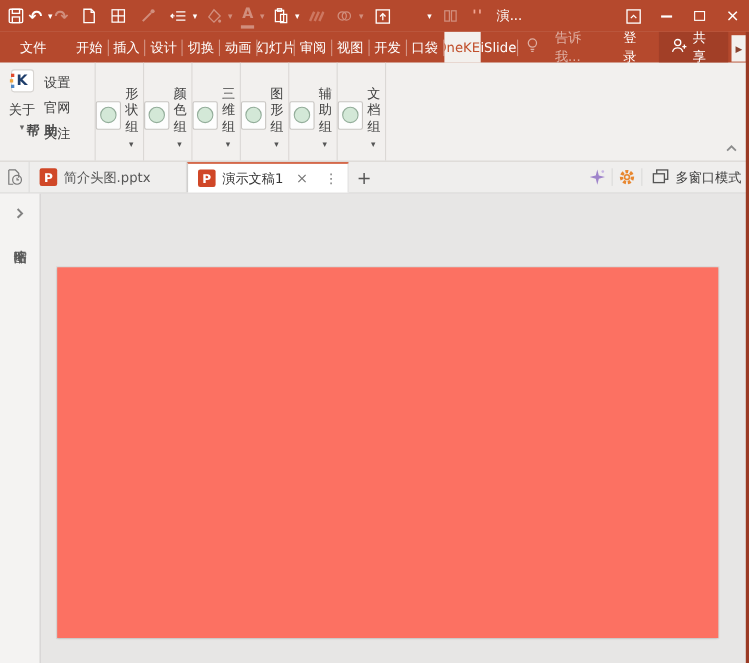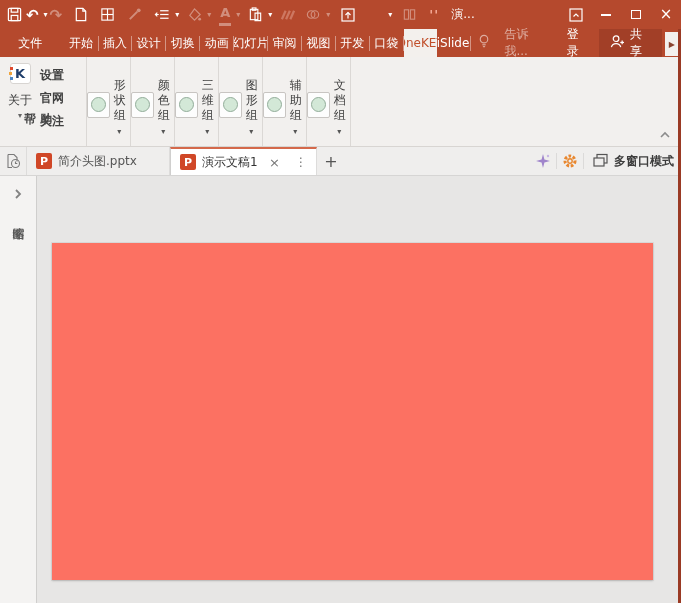--- a/index.html
+++ b/index.html
@@ -52,21 +52,21 @@
   .rcol { border-right:1px solid #DBD8D5; display:flex; }
   .help-cluster { width:87px; padding-top:6px; }
   .about-col { width:40px; display:flex; flex-direction:column; align-items:center; }
   .onekey-logo { width:21px; height:21px; background:#fff; border:1px solid #D8D5D2;
     border-radius:3px; position:relative; display:flex; align-items:center;
     justify-content:center; font-weight:bold; font-size:13px; color:#1F3E6B; }
   .onekey-logo i { position:absolute; width:3px; height:3px; }
   .about-label { margin-top:8px; color:#3F3F3F; }
   .about-caret { font-size:8px; color:#666; margin-top:2px; }
   .links-col { display:flex; flex-direction:column; padding-top:1px; }
-  .rlink { color:#404040; line-height:23px;font-weight:bold; }
+  .rlink { color:#404040; line-height:23px; }
   .group-col { width:44px; flex-direction:row; align-items:center; padding-top:6px; }
   .gbtn { width:26px; height:26px; background:#FDFDFD; border:1px solid #C8C5C2;
     border-radius:2px; display:flex; align-items:center; justify-content:center; }
   .gcircle { width:15px; height:15px; border-radius:50%; background:#D3E8D7;
     border:1px solid #93AD9A; }
   .glabel { margin-top:7px; color:#3F3F3F; line-height:15px; text-align:center; }
   .glabel .caret { color:#555; }
   .section-label { position:absolute; left:24px; bottom:18px; color:#4A4A4A;font-weight:bold; }
   .collapse-chevron { position:absolute; right:9px; bottom:3px; }
 
@@ -85,21 +85,21 @@
     justify-content:center; flex:none; }
   .dtab-title { white-space:nowrap; overflow:hidden; }
   .tab-close { margin-left:auto; color:#777; font-size:13px; }
   .tab-menu { color:#777; font-size:12px; margin-left:9px; }
   .newtab { width:28px; display:flex; align-items:center; justify-content:center;
     color:#555; font-size:16px; }
   .bar-right { margin-left:auto; display:flex; align-items:center; padding-right:7px; }
   .bar-ico { width:26px; display:flex; align-items:center; justify-content:center; }
   .bar-sep { width:1px; height:16px; background:#DBDAD9; }
   .mw-label { color:#3D3D3D; margin-left:5px; }
-  .mw-group { display:flex; align-items:center; padding-left:8px;font-weight:bold; }
+  .mw-group { display:flex; align-items:center; padding-left:8px; }
 
   
   .main { height:427px; display:flex; position:relative; background:#E7E6E5; }
   .thumb-pane { width:37px; background:#F4F3F2; border-right:1px solid #CFCECD;
     display:flex; flex-direction:column; align-items:center; }
   .expand-ico { margin-top:12px; }
   .vlabel { margin-top:14px; writing-mode:vertical-rl; text-orientation:upright;
     color:#555; letter-spacing:1px; }
   .slide { position:absolute; left:52px; top:67px; width:601px; height:337px;
     box-shadow:0 1px 2px rgba(0,0,0,.18), 0 0 0 1px rgba(0,0,0,.05); }

